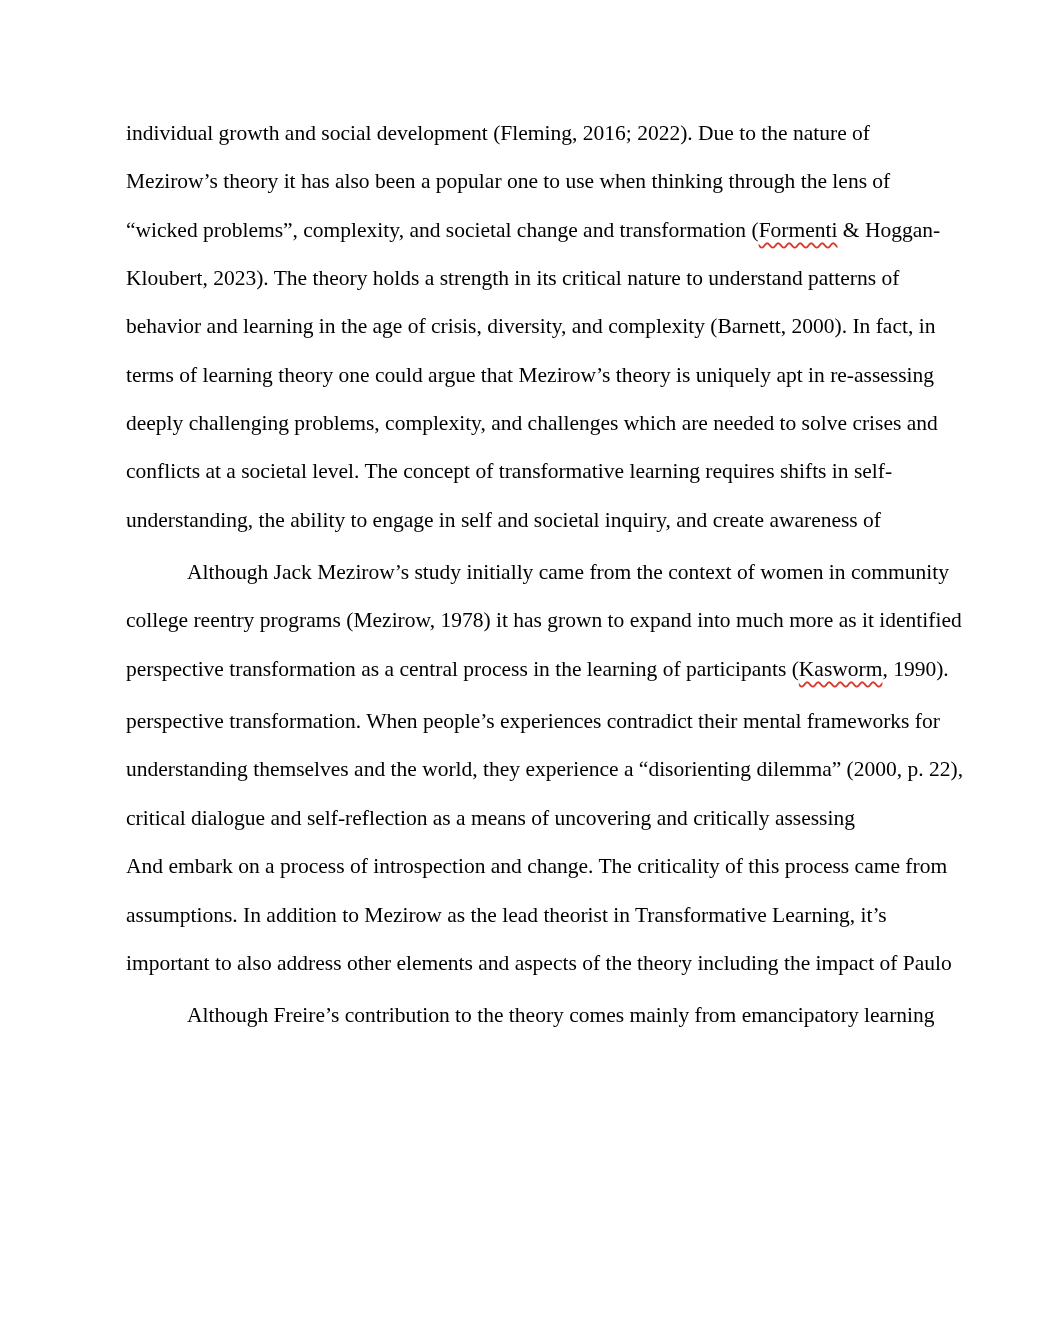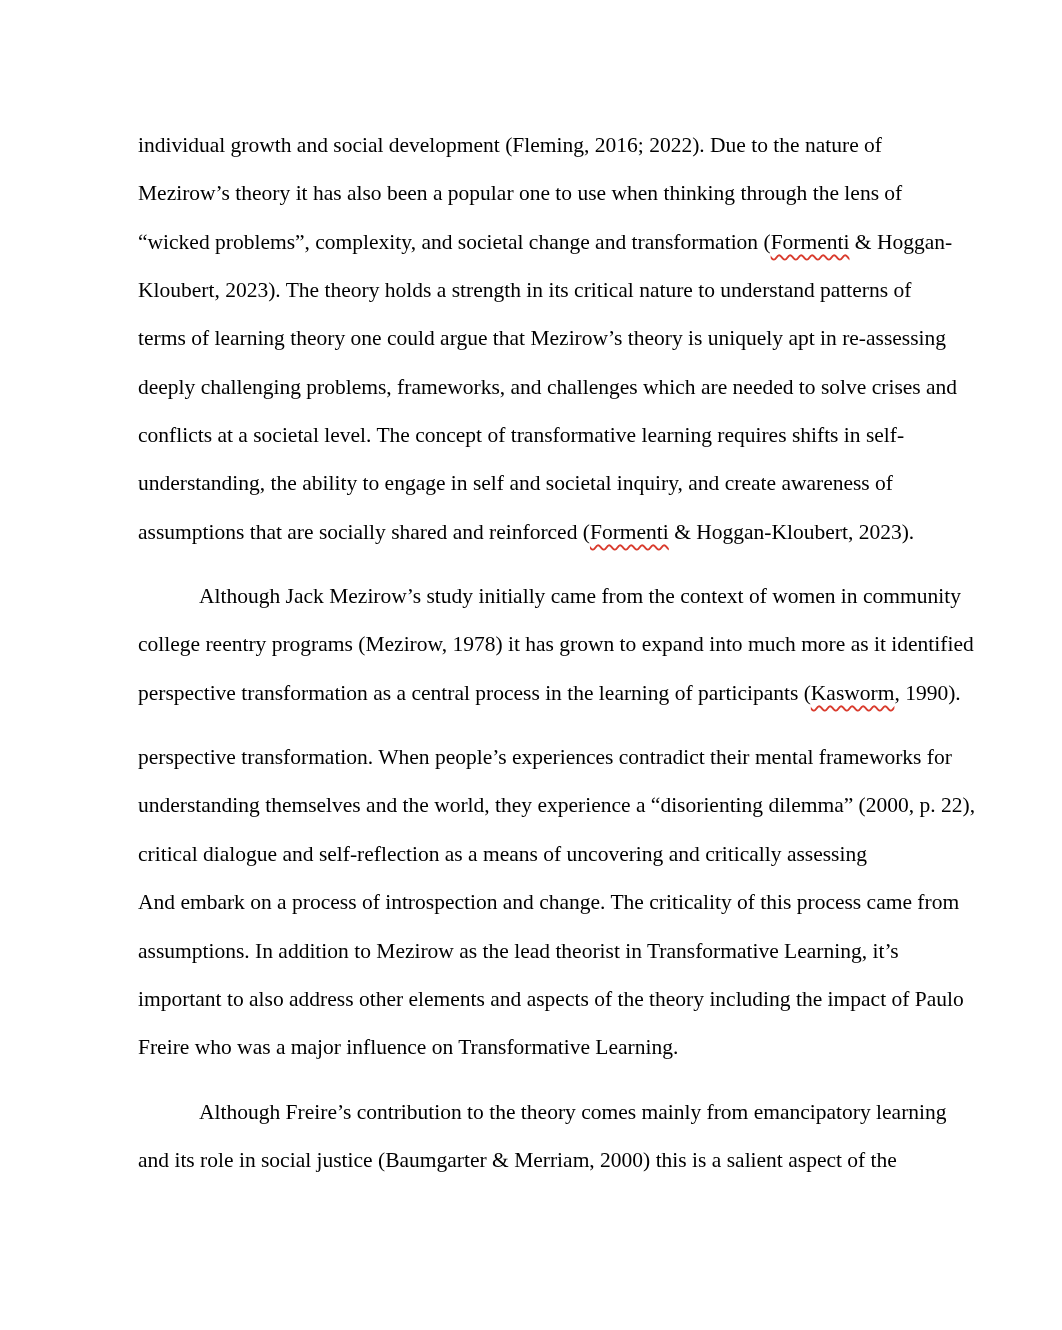--- a/index.html
+++ b/index.html
@@ -23,21 +23,21 @@
   }
   .doc-text{
     position:absolute;
     left:122px;
     top:105px;
     width:826px;
     font-size:21.5px;
     line-height:48.35px;
     color:var(--ink);
   }
-  .paragraph{margin:16px;padding:0;}
+  .paragraph{margin:4px;padding:0;}
   .line{
     white-space:pre;
     height:48.35px;
   }
   .line.indented{
     padding-left:61px;
     font-family:Liberation Serif, serif;
   }
   .misspelled{
     text-decoration-line:underline;
@@ -51,38 +51,36 @@
 </head>
 <body>
 
 <div class="page">
   <div class="doc-text">
       <div class="paragraph">
         <div class="line"><span>individual growth and social development (Fleming, 2016; 2022). Due to the nature of</span></div>
         <div class="line"><span>Mezirow’s theory it has also been a popular one to use when thinking through the lens of</span></div>
         <div class="line"><span>“wicked problems”, complexity, and societal change and transformation (</span><span class="misspelled">Formenti</span><span> &amp; Hoggan-</span></div>
         <div class="line"><span>Kloubert, 2023). The theory holds a strength in its critical nature to understand patterns of</span></div>
+        <div class="line"><span>behavior and learning in the age of crisis, diversity, and complexity (Barnett, 2000). In fact, in</span></div>
         <div class="line"><span>terms of learning theory one could argue that Mezirow’s theory is uniquely apt in re-assessing</span></div>
-        <div class="line"><span>deeply challenging problems, frameworks, and challenges which are needed to solve crises and</span></div>
+        <div class="line"><span>deeply challenging problems, complexity, and challenges which are needed to solve crises and</span></div>
         <div class="line"><span>conflicts at a societal level. The concept of transformative learning requires shifts in self-</span></div>
         <div class="line"><span>understanding, the ability to engage in self and societal inquiry, and create awareness of</span></div>
-        <div class="line"><span>assumptions that are socially shared and reinforced (</span><span class="misspelled">Formenti</span><span> &amp; Hoggan-Kloubert, 2023).</span></div>
       </div>
       <div class="paragraph">
         <div class="line indented"><span>Although Jack Mezirow’s study initially came from the context of women in community</span></div>
         <div class="line"><span>college reentry programs (Mezirow, 1978) it has grown to expand into much more as it identified</span></div>
         <div class="line"><span>perspective transformation as a central process in the learning of participants (</span><span class="misspelled">Kasworm</span><span>, 1990).</span></div>
       </div>
       <div class="paragraph">
         <div class="line"><span>perspective transformation. When people’s experiences contradict their mental frameworks for</span></div>
         <div class="line"><span>understanding themselves and the world, they experience a “disorienting dilemma” (2000, p. 22),</span></div>
         <div class="line"><span>critical dialogue and self-reflection as a means of uncovering and critically assessing</span></div>
         <div class="line"><span>And embark on a process of introspection and change. The criticality of this process came from</span></div>
         <div class="line"><span>assumptions. In addition to Mezirow as the lead theorist in Transformative Learning, it’s</span></div>
         <div class="line"><span>important to also address other elements and aspects of the theory including the impact of Paulo</span></div>
-        <div class="line"><span>Freire who was a major influence on Transformative Learning.</span></div>
       </div>
       <div class="paragraph">
         <div class="line indented"><span>Although Freire’s contribution to the theory comes mainly from emancipatory learning</span></div>
-        <div class="line"><span>and its role in social justice (Baumgarter &amp; Merriam, 2000) this is a salient aspect of the</span></div>
       </div>
     </div>
 </div>
 
 </body></html>

